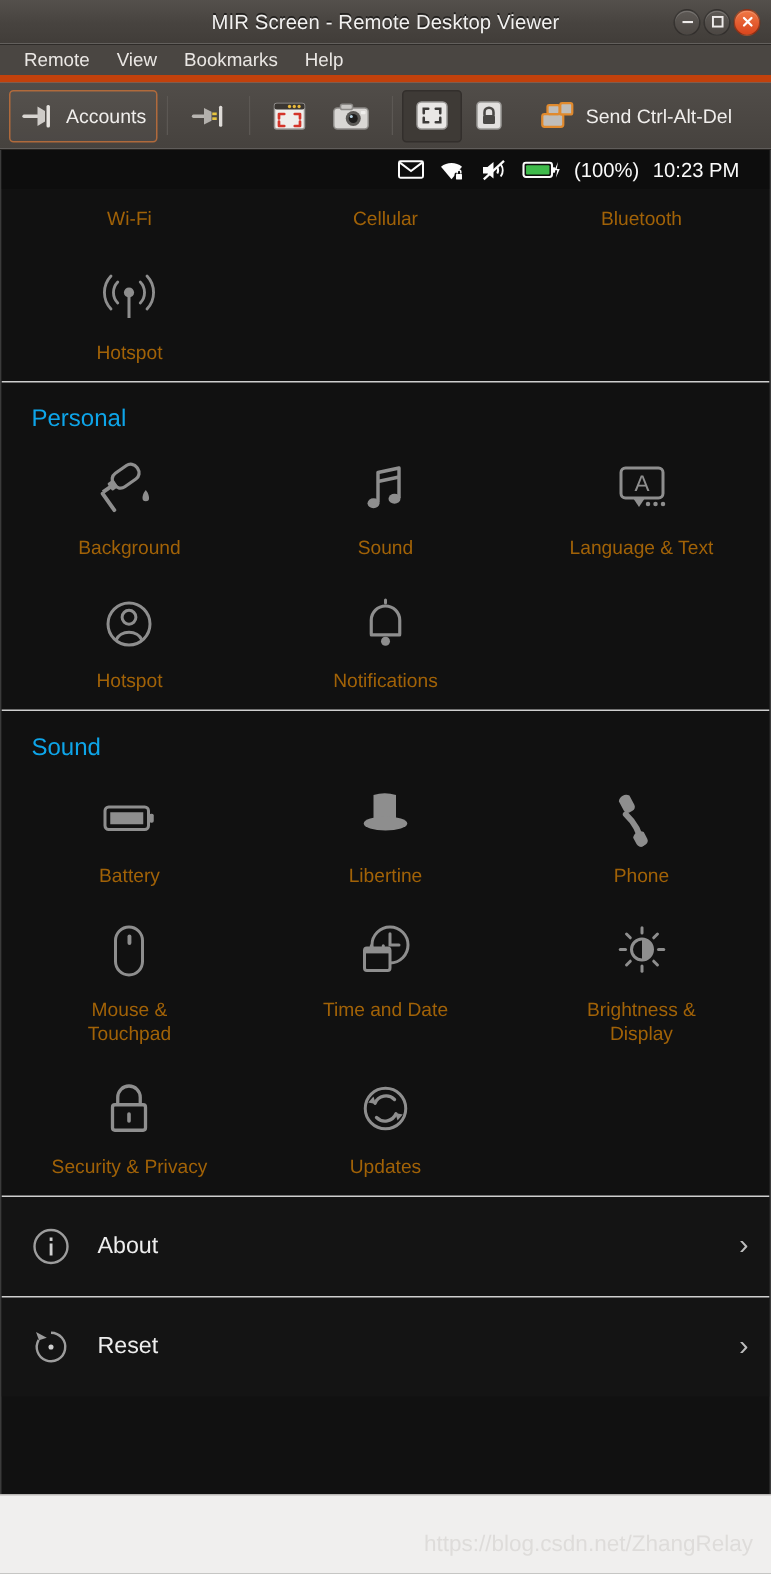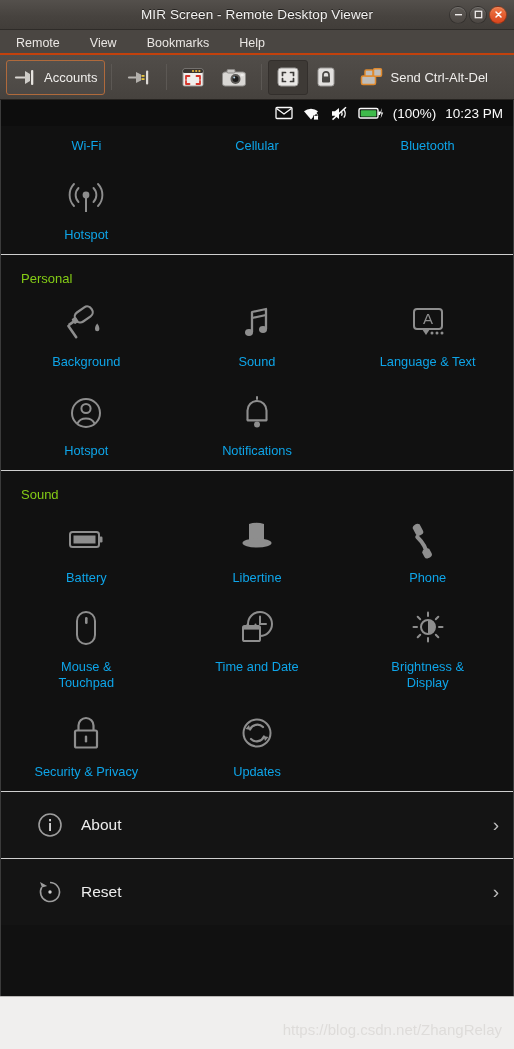--- a/index.html
+++ b/index.html
@@ -43,22 +43,22 @@
   }
   .wbtn.min, .wbtn.max { background: linear-gradient(to bottom,#5d5955,#4c4743); }
   .wbtn.close { background: linear-gradient(to bottom,#f07845,#d9451d); }
   .wbtn svg { display: block; }
 
   
   #menubar {
     height: 25px;
     background: #4a4642;
     display: flex; align-items: flex-end;
-    padding-left: 8px; gap: 14px;
-    border-bottom: 2px solid #c2410c;
+    padding-left: 8px; gap: 2px;
+    border-bottom: 5px solid #c2410c;
   }
   #menubar .mitem {
     font-size: 12.5px; color: #eae7e4; padding: 3px 8px; border-radius: 2px;
     white-space: nowrap;
   }
 
   
   #toolbar {
     height: 45px;
     background: linear-gradient(to bottom,#514d49 0%,#46423e 100%);
@@ -84,50 +84,50 @@
     background: #111111;
     border-left: 1px solid #3b3b3b;
     border-right: 1px solid #3b3b3b;
     overflow: hidden;
   }
 
   
   #statusbar {
     position: absolute; top: 0; left: 0; right: 0; height: 26px;
     display: flex; align-items: center; justify-content: flex-end;
-    gap: 9px; padding-right: 10px;
+    gap: 9px; padding-right: 20px;
     color: #fbfbfb; font-size: 13.5px;
     background: #0d0d0d;
     z-index: 5;
   }
   #statusbar .sb-text { color:#fbfbfb; font-size:13.5px; }
 
   .sect { background: #111111; }
   .sect + .sect { border-top: 1px solid #cfcfcf; }
   .sect-title {
-    font-size: 13px; color: #84cc16;
+    font-size: 16px; color: #0ea5e9;
     padding: 16px 0 6px 20px;
   }
 
   .grid { display: flex; flex-wrap: wrap; }
   .cell {
     width: 33.3333%;
     display: flex; flex-direction: column; align-items: center;
     padding: 10px 2px 12px;
   }
   .cell .ico { height: 44px; display: flex; align-items: flex-end; justify-content: center; }
   .cell .lbl {
-    margin-top: 8px; font-size: 12.8px; color: #0ea5e9;
+    margin-top: 8px; font-size: 12.8px; color: #a16207;
     text-align: center; line-height: 1.18; max-width: 120px;
   }
 
   
   .listrow {
     height: 67px; display: flex; align-items: center;
-    padding: 0 14px 0 36px;
+    padding: 0 14px 0 20px;
     border-top: 1px solid #cfcfcf;
     background: #141414;
   }
   .listrow .rowico { width: 32px; display:flex; align-items:center; }
   .listrow .rowlbl { flex: 1; font-size: 15.5px; color: #ededed; padding-left: 12px; }
   .listrow .chev { color: #bdbdbd; font-size: 19px; line-height: 1; }
 
   
   #watermark {
     position: absolute; left: 0; right: 0; bottom: 6px;

